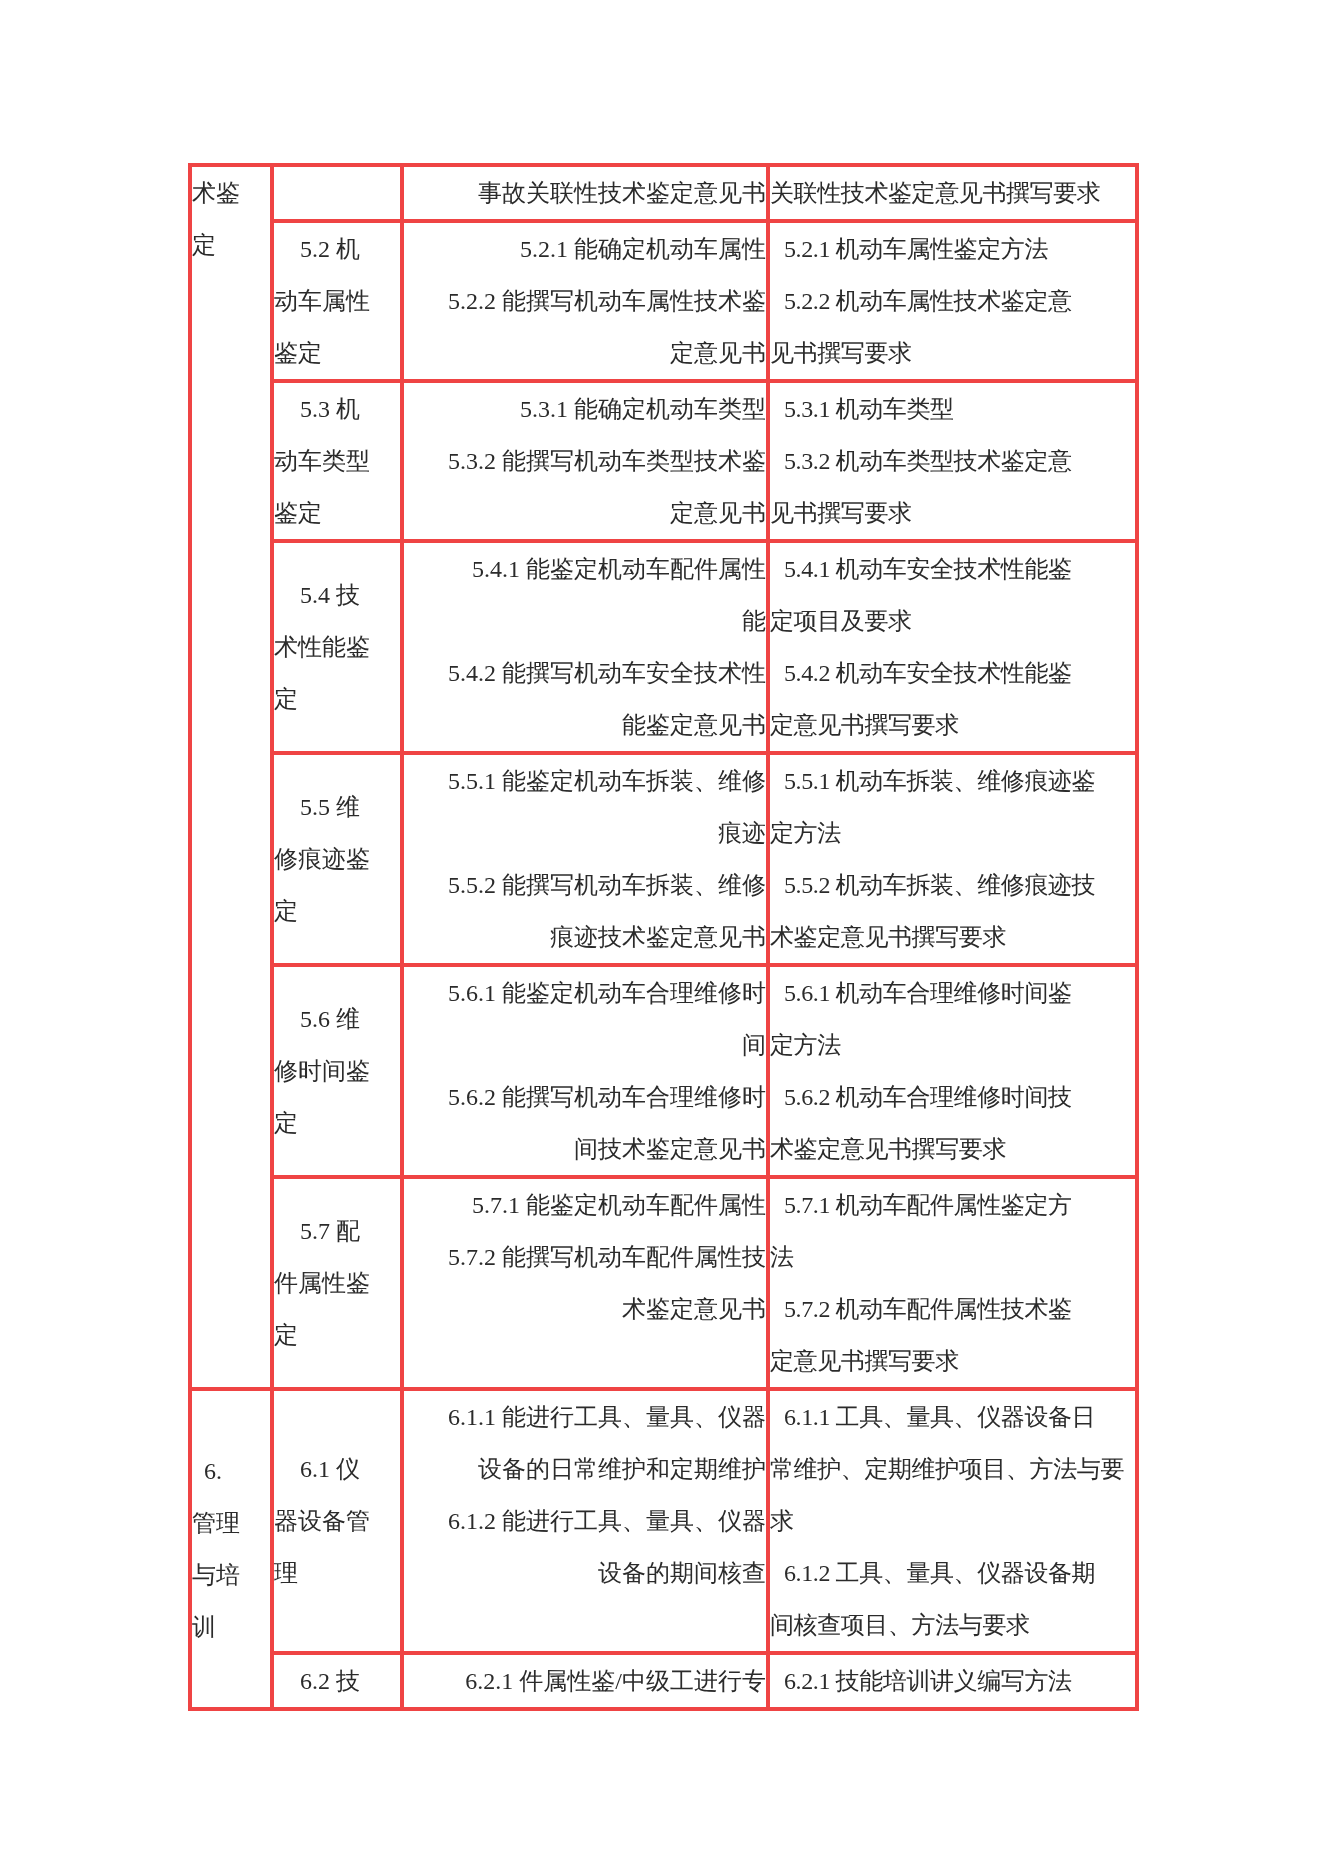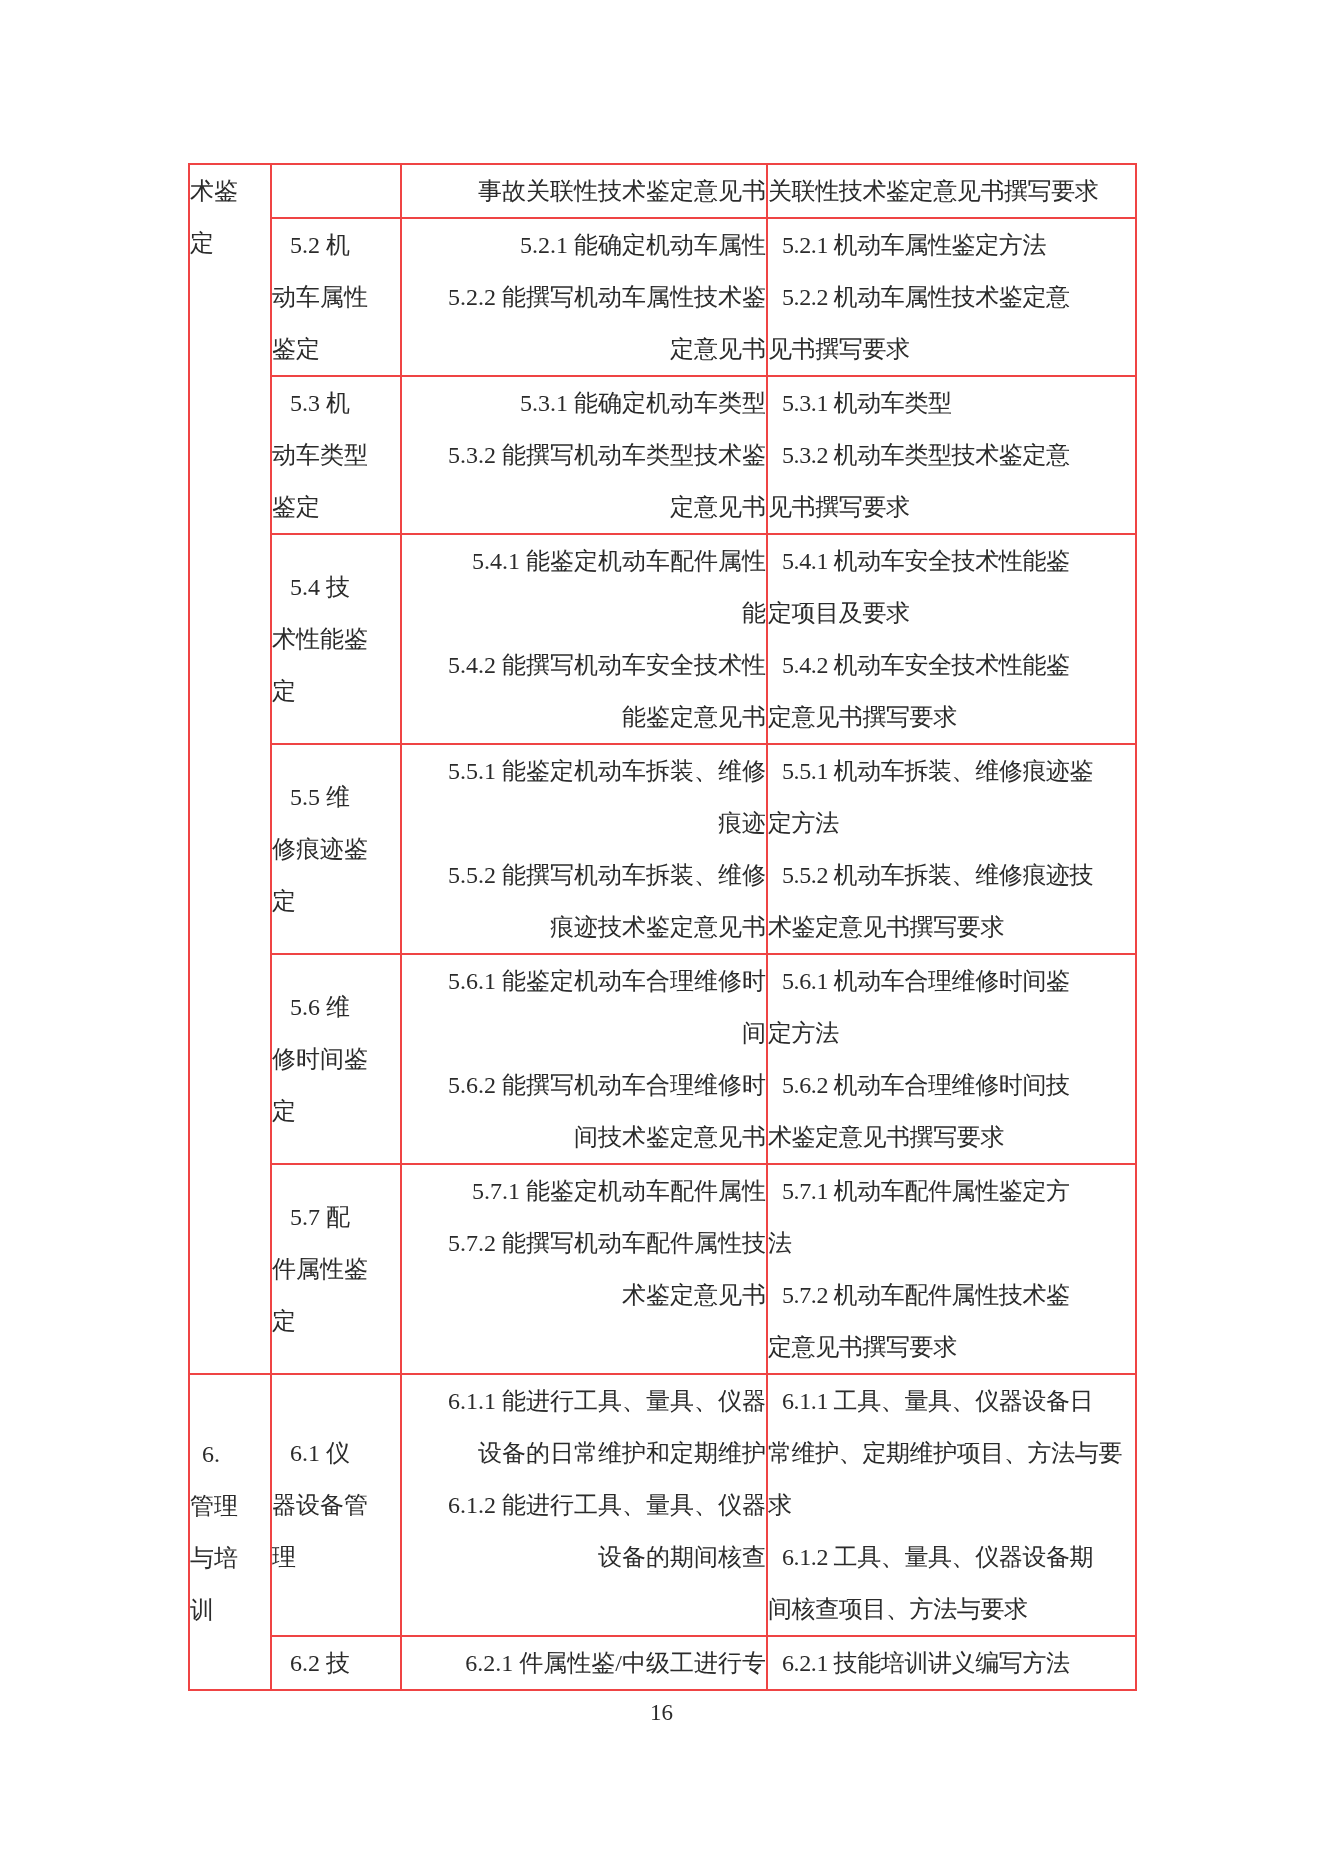--- a/index.html
+++ b/index.html
@@ -10,36 +10,36 @@
     background:#ffffff;
     font-family:"Liberation Serif","DejaVu Serif",serif;
     color:#2b2b2b;
     overflow:hidden;
   }
   table.req{
     position:absolute;left:188px;top:163px;
     border-collapse:collapse;table-layout:fixed;
   }
   table.req td{
-    border:2px solid #ef4444;
+    border:4px solid #ef4444;
     padding:0;
     vertical-align:top;
     overflow:hidden;
   }
   table.req td.mid{vertical-align:middle;}
   .line{
     font-size:24px;
     line-height:52px;
     white-space:nowrap;
     color:#2b2b2b;
   }
   td.c1{padding-left:12px;}
   td.c1 .ind{padding-left:12px;}
   td.c2{padding-left:10px;}
-  td.c2 .ind{padding-left:18px;}
+  td.c2 .ind{padding-left:26px;}
   td.c3{padding-left:4px;text-align:right;}
   td.c3 .ind{padding-left:23px;}
   td.c4{padding-left:12px;letter-spacing:-0.4px;}
   td.c4 .ind{padding-left:14px;}
   .page-number{
     position:absolute;left:0;top:1700px;width:100%;
     text-align:center;
     font-size:23px;color:#2b2b2b;
   }
 </style>
@@ -209,16 +209,13 @@
           </td>
           <td class="c3">
             <div class="line ind">6.2.1 件属性鉴/中级工进行专</div>
           </td>
           <td class="c4">
             <div class="line ind">6.2.1 技能培训讲义编写方法</div>
           </td>
         </tr>
       </tbody>
   </table>
-  <div class="page-number">
-    <span>16</span>
-  </div>
 </div>
 
 </body></html>

